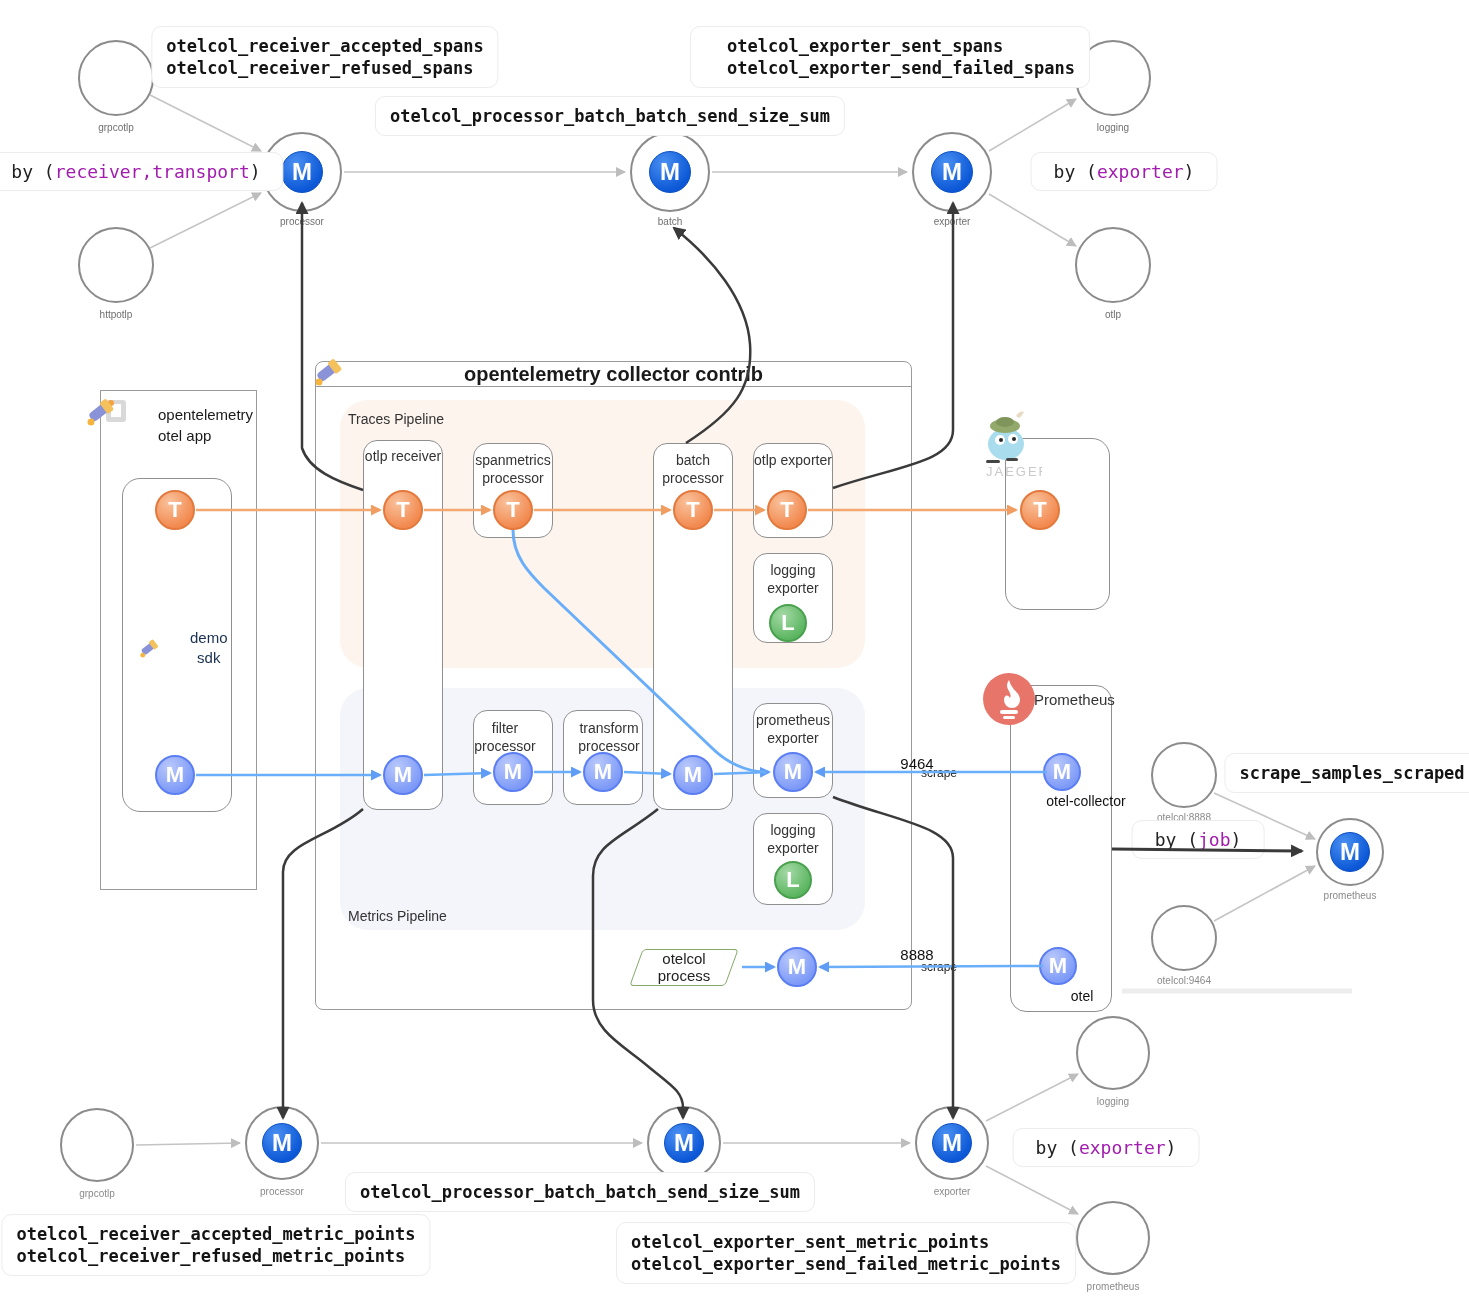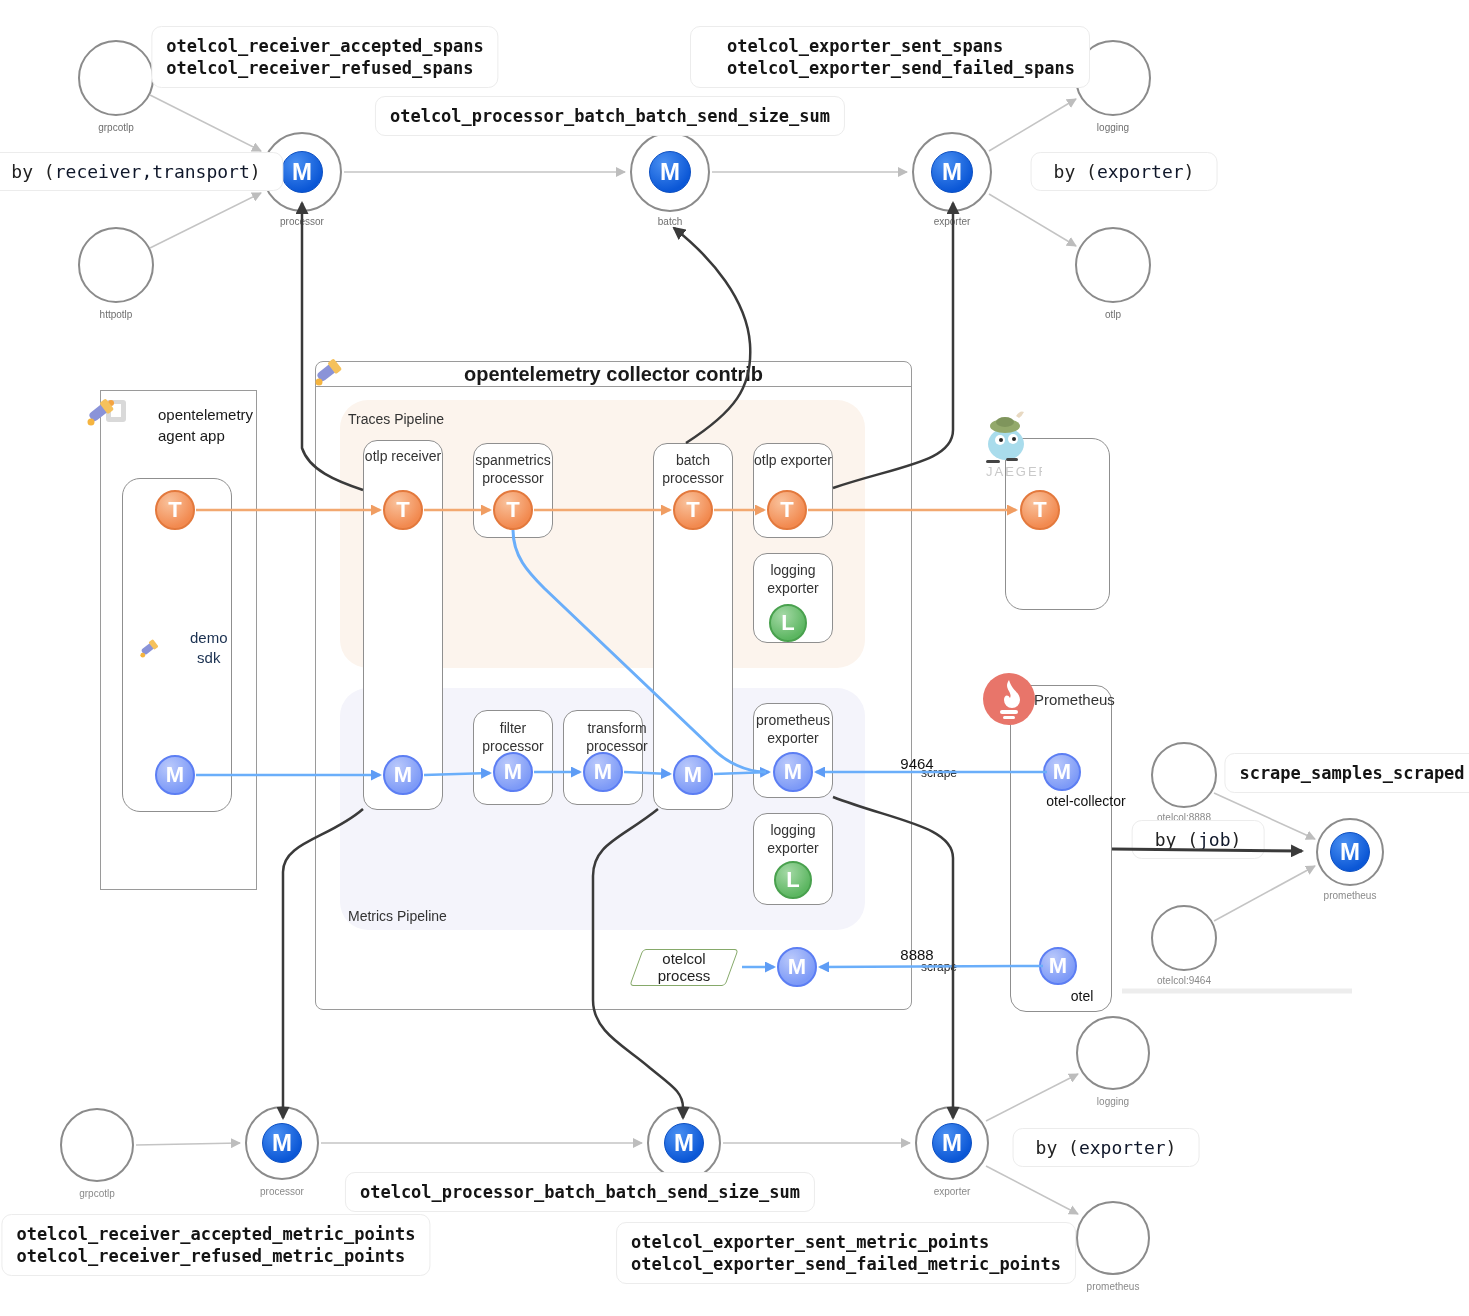--- a/index.html
+++ b/index.html
@@ -18,38 +18,38 @@
   .box{position:absolute;background:#fff;border:1px solid #9a9a9a;box-sizing:border-box;z-index:10;}
   .rbox{position:absolute;background:#fff;border:1px solid #8f8f8f;border-radius:14px;box-sizing:border-box;z-index:12;}
   .area{position:absolute;border-radius:28px;z-index:5;}
   .comp-label{position:absolute;font-size:14px;color:#333;text-align:center;line-height:18px;z-index:13;}
   .sec-label{position:absolute;font-size:14px;color:#333;z-index:13;}
   .pill{position:absolute;background:#fff;border:1px solid #ececec;border-radius:10px;z-index:40;
         transform:translateX(-50%);}
   .metric{font-family:"DejaVu Sans Mono",monospace;font-weight:bold;font-size:17px;color:#141414;
           line-height:22px;white-space:nowrap;padding:8px 14px;}
   .byexp{font-family:"DejaVu Sans Mono",monospace;font-size:18px;color:#222;white-space:nowrap;padding:8px 22px;}
-  .byexp .hl{color:#0f172a;}
+  .byexp .hl{color:#a21caf;}
   .freetext{position:absolute;z-index:40;white-space:nowrap;margin-left:24px;}
   .para{position:absolute;border:1px solid #86a96a;border-radius:4px;background:#fff;transform:skewX(-20deg);
         z-index:20;box-sizing:border-box;}
   .para-text{position:absolute;z-index:21;font-size:15px;line-height:17px;color:#222;text-align:center;}
   .hdr{position:absolute;left:0;top:0;right:0;height:24px;border-bottom:1px solid #9a9a9a;
        text-align:center;font-weight:bold;font-size:20px;color:#1a1a1a;line-height:24px;}
   .nowrap{white-space:nowrap;}
 </style>
 </head>
 <body>
 
 <div id="canvas">
 
   <div class="box" style="left:100px;top:390px;width:157px;height:500px;"></div>
   <div class="freetext" style="left:134px;top:404px;font-size:15px;line-height:21px;color:#1a1a1a;z-index:12;white-space:normal;width:120px;">
     <div>opentelemetry</div>
-    <div>agent app</div>
+    <div>otel app</div>
   </div>
   <svg style="position:absolute;left:84px;top:388px;z-index:13;" width="44" height="44" viewBox="0 0 44 44">
     <rect x="22" y="12" width="20" height="22" rx="3" fill="#d9d9d9"></rect>
       <rect x="27" y="16" width="10" height="13" fill="#fff"></rect>
       <circle cx="27" cy="15" r="3" fill="#f5a33f"></circle>
     <g transform="rotate(-38 18 22)">
         <rect x="4" y="17" width="22" height="10" rx="4" fill="#8a93d8"></rect>
         <rect x="20" y="15" width="8" height="14" rx="2" fill="#f5c15c"></rect>
       </g>
     <circle cx="7" cy="34" r="3.5" fill="#f5b43f"></circle>
@@ -94,24 +94,24 @@
   <div class="rbox" style="left:653px;top:443px;width:80px;height:367px;"></div>
   <div class="comp-label" style="left:653px;top:451px;width:80px;">batch processor</div>
 
   <div class="rbox" style="left:753px;top:443px;width:80px;height:95px;"></div>
   <div class="comp-label" style="left:753px;top:451px;width:80px;">otlp exporter</div>
 
   <div class="rbox" style="left:753px;top:553px;width:80px;height:90px;"></div>
   <div class="comp-label" style="left:753px;top:561px;width:80px;">logging exporter</div>
 
   <div class="rbox" style="left:473px;top:710px;width:80px;height:95px;"></div>
-  <div class="comp-label" style="left:473px;top:719px;width:64px;padding-left:8px;">filter processor</div>
+  <div class="comp-label" style="left:473px;top:719px;width:64px;">filter processor</div>
 
   <div class="rbox" style="left:563px;top:710px;width:80px;height:95px;"></div>
-  <div class="comp-label" style="left:563px;top:719px;width:92px;margin-left:8px;">transform processor</div>
+  <div class="comp-label" style="left:563px;top:719px;width:92px;">transform processor</div>
 
   <div class="rbox" style="left:753px;top:703px;width:80px;height:95px;"></div>
   <div class="comp-label" style="left:753px;top:711px;width:80px;">prometheus exporter</div>
 
   <div class="rbox" style="left:753px;top:813px;width:80px;height:92px;"></div>
   <div class="comp-label" style="left:753px;top:821px;width:80px;">logging exporter</div>
 
   <div class="rbox" style="left:1005px;top:438px;width:105px;height:172px;border-radius:18px;background:transparent;"></div>
   <svg style="position:absolute;left:972px;top:408px;z-index:13;" width="70" height="72" viewBox="0 0 70 72">
     <ellipse cx="34" cy="36" rx="18" ry="16" fill="#a9dcec"></ellipse>

